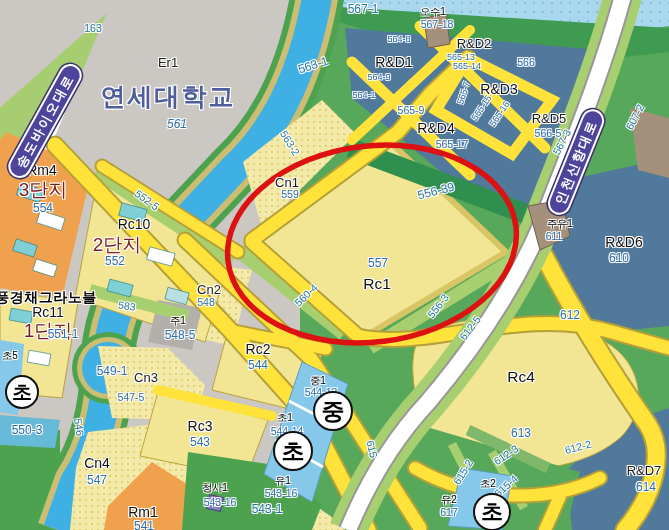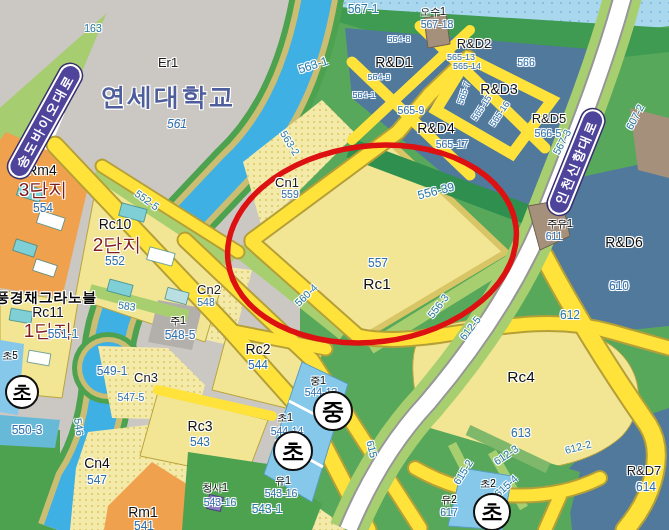--- a/index.html
+++ b/index.html
@@ -182,36 +182,36 @@
       <div class="lab numS" style="left: 500px; top: 114px; transform: translate(-50%, -50%) rotate(-56deg);">565-16</div>
       <div class="lab numS" style="left: 461px; top: 57px; transform: translate(-50%, -50%) rotate(0deg);">565-13</div>
       <div class="lab numS" style="left: 467px; top: 66px; transform: translate(-50%, -50%) rotate(0deg);">565-14</div>
       <div class="lab num" style="left: 526px; top: 62px; transform: translate(-50%, -50%) rotate(0deg);">566</div>
       <div class="lab num" style="left: 548px; top: 133px; transform: translate(-50%, -50%) rotate(0deg);">566-5</div>
       <div class="lab gnum" style="left: 562px; top: 142px; transform: translate(-50%, -50%) rotate(-62deg);">567-3</div>
       <div class="lab gnum" style="left: 635px; top: 117px; transform: translate(-50%, -50%) rotate(-62deg);">607-2</div>
       <div class="lab fac" style="left: 560px; top: 224px; transform: translate(-50%, -50%) rotate(0deg);">주유1</div>
       <div class="lab num" style="left: 554px; top: 236px; transform: translate(-50%, -50%) rotate(0deg);">611</div>
       <div class="lab z14" style="left: 624px; top: 242px; transform: translate(-50%, -50%) rotate(0deg);">R&amp;D6</div>
-      <div class="lab num12" style="left: 619px; top: 258px; transform: translate(-50%, -50%) rotate(0deg); margin-top: 28px;">610</div>
+      <div class="lab num12" style="left: 619px; top: 258px; transform: translate(-50%, -50%) rotate(0deg);">610</div>
       <div class="lab gnum12" style="left: 570px; top: 315px; transform: translate(-50%, -50%) rotate(0deg);">612</div>
       <div class="lab gnum12" style="left: 313px; top: 65px; transform: translate(-50%, -50%) rotate(-18deg);">563-1</div>
       <div class="lab gnum" style="left: 290px; top: 143px; transform: translate(-50%, -50%) rotate(58deg);">563-2</div>
       <div class="lab z13" style="left: 287px; top: 182px; transform: translate(-50%, -50%) rotate(0deg);">Cn1</div>
       <div class="lab num" style="left: 290px; top: 194px; transform: translate(-50%, -50%) rotate(0deg);">559</div>
       <div class="lab z15" style="left: 377px; top: 245px; transform: translate(-50%, -50%) rotate(0deg); margin-top: 39px;">Rc1</div>
       <div class="lab num12" style="left: 378px; top: 263px; transform: translate(-50%, -50%) rotate(0deg);">557</div>
       <div class="lab gnum12" style="left: 436px; top: 191px; transform: translate(-50%, -50%) rotate(-14deg);">556-39</div>
       <div class="lab gnum" style="left: 306px; top: 295px; transform: translate(-50%, -50%) rotate(-44deg);">560-4</div>
       <div class="lab gnum" style="left: 438px; top: 306px; transform: translate(-50%, -50%) rotate(-52deg);">556-3</div>
       <div class="lab gnum" style="left: 470px; top: 328px; transform: translate(-50%, -50%) rotate(-52deg);">612-5</div>
       <div class="lab z14" style="left: 42px; top: 170px; transform: translate(-50%, -50%) rotate(0deg);">Rm4</div>
       <div class="lab kb" style="left: 43px; top: 189px; transform: translate(-50%, -50%) rotate(0deg);">3단지</div>
       <div class="lab num12" style="left: 43px; top: 208px; transform: translate(-50%, -50%) rotate(0deg);">554</div>
-      <div class="lab z14" style="left: 115px; top: 224px; transform: translate(-50%, -50%) rotate(0deg);">Rc10</div>
+      <div class="lab z14" style="left: 115px; top: 224px; transform: translate(-50%, -50%) rotate(0deg); padding-left: 38px;">Rc10</div>
       <div class="lab kb" style="left: 117px; top: 244px; transform: translate(-50%, -50%) rotate(0deg);">2단지</div>
       <div class="lab num12" style="left: 115px; top: 261px; transform: translate(-50%, -50%) rotate(0deg);">552</div>
       <div class="lab gnum" style="left: 147px; top: 200px; transform: translate(-50%, -50%) rotate(36deg);">552-5</div>
       <div class="lab ko" style="left: 46px; top: 297px; transform: translate(-50%, -50%) rotate(0deg);">풍경채그라노블</div>
       <div class="lab z14" style="left: 48px; top: 312px; transform: translate(-50%, -50%) rotate(0deg);">Rc11</div>
       <div class="lab kb" style="left: 48px; top: 330px; transform: translate(-50%, -50%) rotate(0deg);">1단지</div>
       <div class="lab num12" style="left: 48px; top: 334px; transform: translate(-50%, -50%) rotate(0deg); padding-left: 30px;">551-1</div>
       <div class="lab fac" style="left: 10px; top: 356px; transform: translate(-50%, -50%) rotate(0deg);">초5</div>
       <div class="lab num12" style="left: 27px; top: 430px; transform: translate(-50%, -50%) rotate(0deg);">550-3</div>
       <div class="lab num12" style="left: 112px; top: 371px; transform: translate(-50%, -50%) rotate(0deg);">549-1</div>

